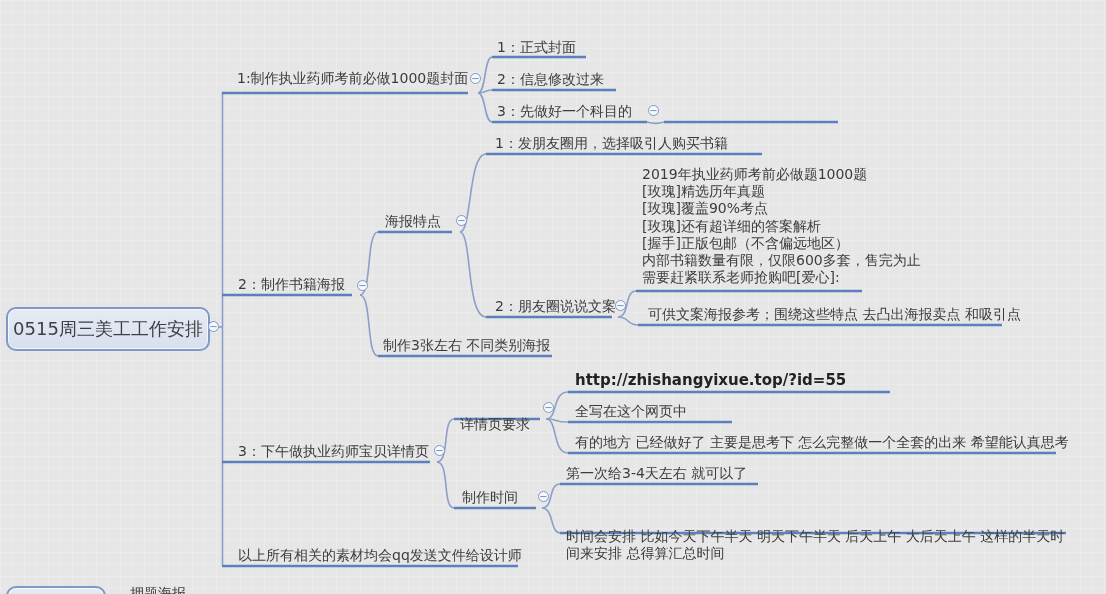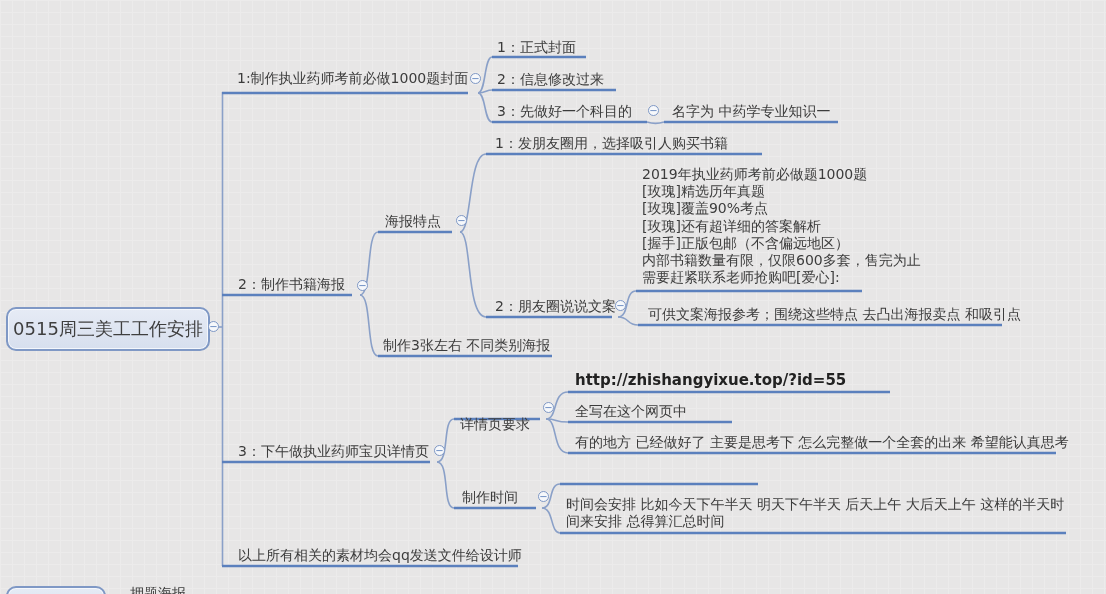--- a/index.html
+++ b/index.html
@@ -16,21 +16,21 @@
     color:#3c3c3c;
   }
   #wires{position:absolute;left:0;top:0;pointer-events:none;}
   .topic{
     position:absolute;
     font-size:14px;
     line-height:17px;
     white-space:nowrap;
     color:#3c3c3c;
   }
-  .wrap{white-space:normal;}
+  .wrap{white-space:normal;margin-top:32px;}
   .multiline{white-space:pre-line;}
   .root-node{
     position:absolute;
     left:6px;top:307px;width:200px;height:40px;
     background:linear-gradient(#e6ebf5,#d7dfee);
     border:2px solid #7f98c5;
     border-radius:10px;
     box-shadow:inset 0 0 0 1px #f4f7fc;
     display:flex;align-items:center;justify-content:center;
     font-size:18px;color:#3f3f3f;
@@ -132,21 +132,20 @@
   <div class="topic" style="left:237px;top:70px;">1:制作执业药师考前必做1000题封面</div>
   <div class="collapse" style="left:470px;top:73px;">
       <span>−</span>
     </div>
   <div class="topic" style="left:497px;top:39px;">1：正式封面</div>
   <div class="topic" style="left:497px;top:71px;">2：信息修改过来</div>
   <div class="topic" style="left:497px;top:103px;">3：先做好一个科目的</div>
   <div class="collapse" style="left:648px;top:105px;">
       <span>−</span>
     </div>
-  <div class="topic" style="left:672px;top:103px;">名字为  中药学专业知识一</div>
 
   <div class="topic" style="left:238px;top:276px;">2：制作书籍海报</div>
   <div class="collapse" style="left:357px;top:280px;">
       <span>−</span>
     </div>
 
   <div class="topic" style="left:385px;top:213px;">海报特点</div>
   <div class="collapse" style="left:456px;top:215px;">
       <span>−</span>
     </div>
@@ -181,20 +180,21 @@
 
   <div class="topic url" style="left:575px;top:372px;">http://zhishangyixue.top/?id=55</div>
   <div class="topic" style="left:575px;top:403px;">全写在这个网页中</div>
   <div class="topic" style="left:575px;top:434px;">有的地方 已经做好了  主要是思考下 怎么完整做一个全套的出来  希望能认真思考</div>
 
   <div class="topic" style="left:462px;top:489px;">制作时间</div>
   <div class="collapse" style="left:538px;top:491px;">
       <span>−</span>
     </div>
 
+  <div class="topic" style="left:566px;top:465px;">第一次给3-4天左右 就可以了</div>
   <div class="topic wrap" style="left:566px;top:496px;width:502px;">时间会安排 比如今天下午半天 明天下午半天  后天上午  大后天上午 这样的半天时间来安排  总得算汇总时间</div>
 
   <div class="topic" style="left:238px;top:547px;">以上所有相关的素材均会qq发送文件给设计师</div>
 
   <div class="float-node"></div>
   <div class="topic" style="left:130px;top:585px;">押题海报</div>
 
 </div>
 
 </body></html>

